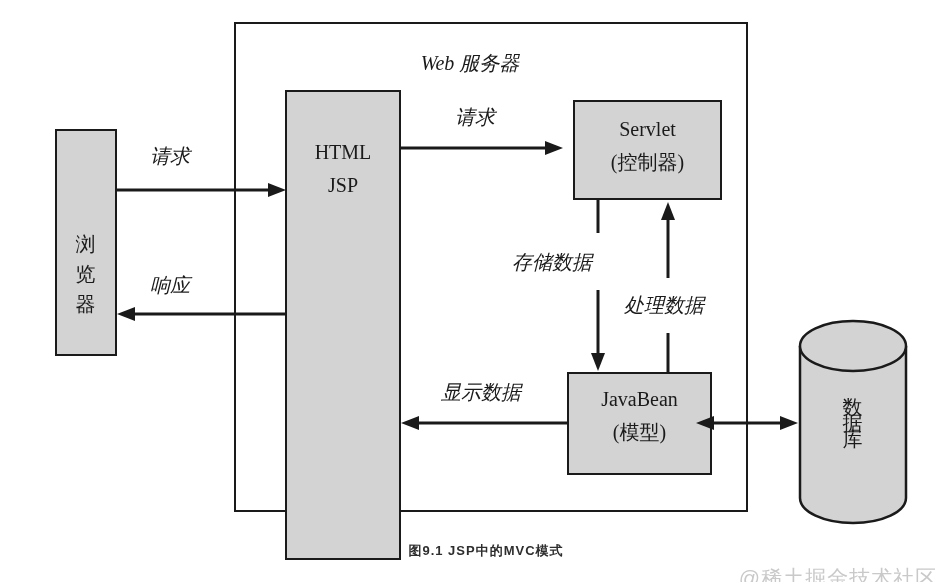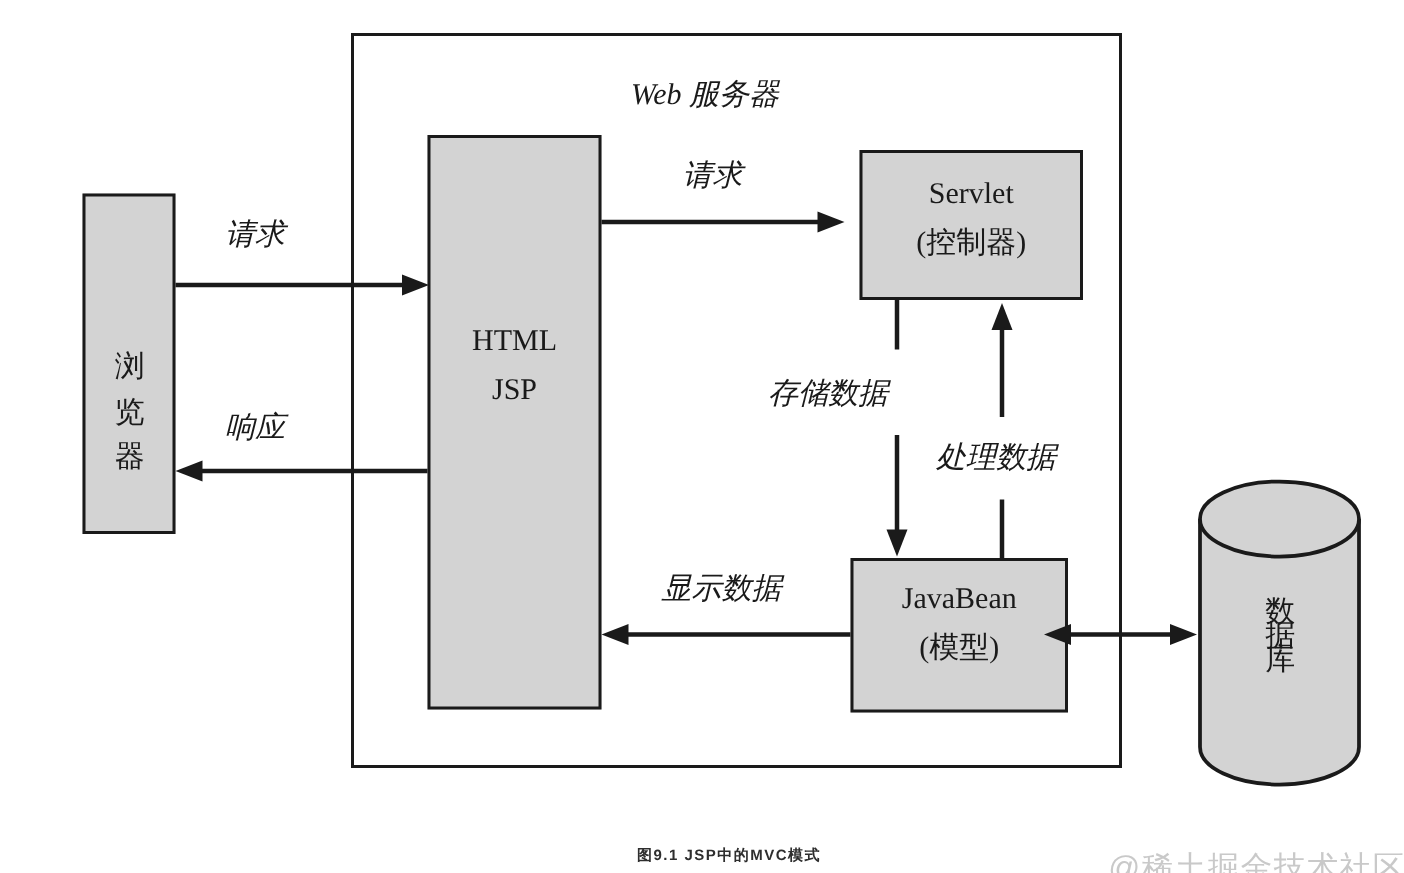--- a/index.html
+++ b/index.html
@@ -10,21 +10,21 @@
   
   .frame{
     position:absolute;left:234px;top:22px;width:514px;height:490px;
     border:2px solid #1a1a1a;box-sizing:border-box;background:transparent;
   }
   .node{
     position:absolute;background:#d3d3d3;border:2px solid #1a1a1a;
     box-sizing:border-box;text-align:center;font-size:20px;
   }
   #browser-box{left:55px;top:129px;width:62px;height:227px;display:flex;justify-content:center;}
-  #view-box{left:285px;top:90px;width:116px;height:383px;padding-top:119px;}
+  #view-box{left:285px;top:90px;width:116px;height:470px;padding-top:44px;}
   #controller-box{left:563px;top:100px;width:149px;height:100px;padding-top:11px;margin-left:10px;}
   #model-box{left:567px;top:372px;width:145px;height:103px;padding-top:9px;}
   .line33{height:33px;line-height:33px;white-space:nowrap;}
   .vtext{
     writing-mode:vertical-lr;text-orientation:upright;font-size:20px;line-height:1;
   }
   #browser-box .vtext{letter-spacing:31px;padding-top:41px;}
   
   #db-wrap{position:absolute;left:796px;top:318px;width:114px;height:210px;}
   #db-text{
@@ -39,23 +39,23 @@
   }
   #lbl-server{left:470px;top:63px;}
   #lbl-req1{left:170px;top:156px;}
   #lbl-resp{left:170px;top:285px;}
   #lbl-req2{left:475px;top:117px;}
   #lbl-store{left:552px;top:262px;}
   #lbl-process{left:664px;top:305px;}
   #lbl-display{left:481px;top:392px;}
   
   #caption{
-    position:absolute;left:486px;top:570px;transform:translate(-50%,-50%);
+    position:absolute;left:486px;top:551px;transform:translate(-50%,-50%);
     font-family:"Liberation Sans","DejaVu Sans",sans-serif;font-weight:bold;
-    font-size:10px;letter-spacing:1px;color:#2e2e2e;white-space:nowrap;
+    font-size:13px;letter-spacing:1px;color:#2e2e2e;white-space:nowrap;
   }
   #watermark{
     position:absolute;left:838px;top:578px;transform:translate(-50%,-50%);
     font-family:"Liberation Sans","DejaVu Sans",sans-serif;
     font-size:21px;color:#c9c9c9;letter-spacing:1px;white-space:nowrap;
   }
   
   #arrows{position:absolute;left:0;top:0;width:936px;height:582px;pointer-events:none;}
   #arrows line{stroke:#1a1a1a;stroke-width:3;}
   #arrows polygon{fill:#1a1a1a;}

